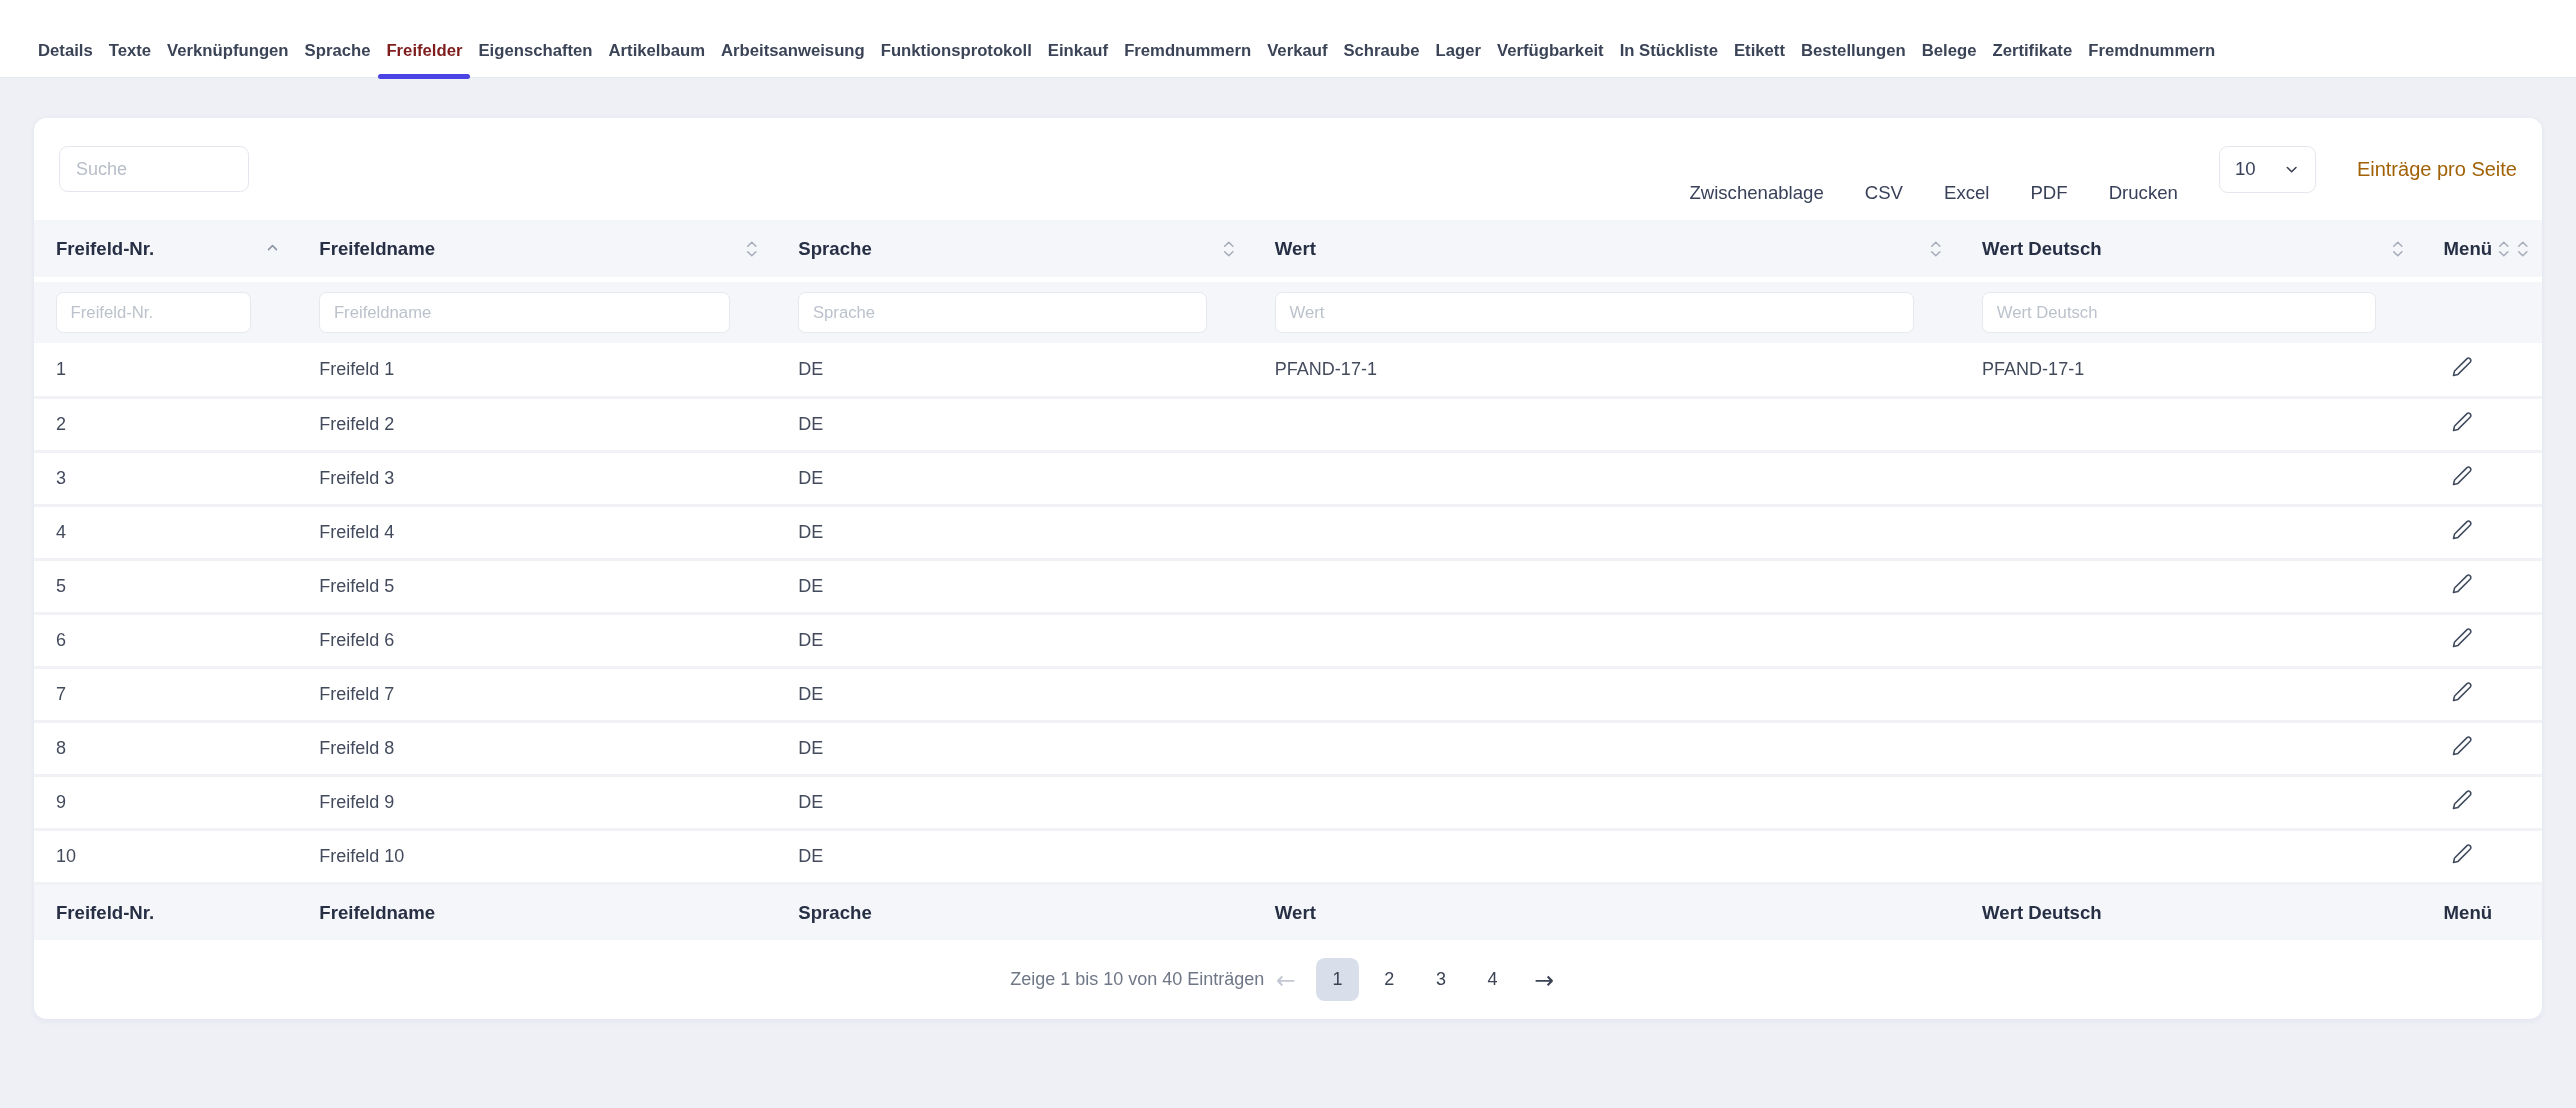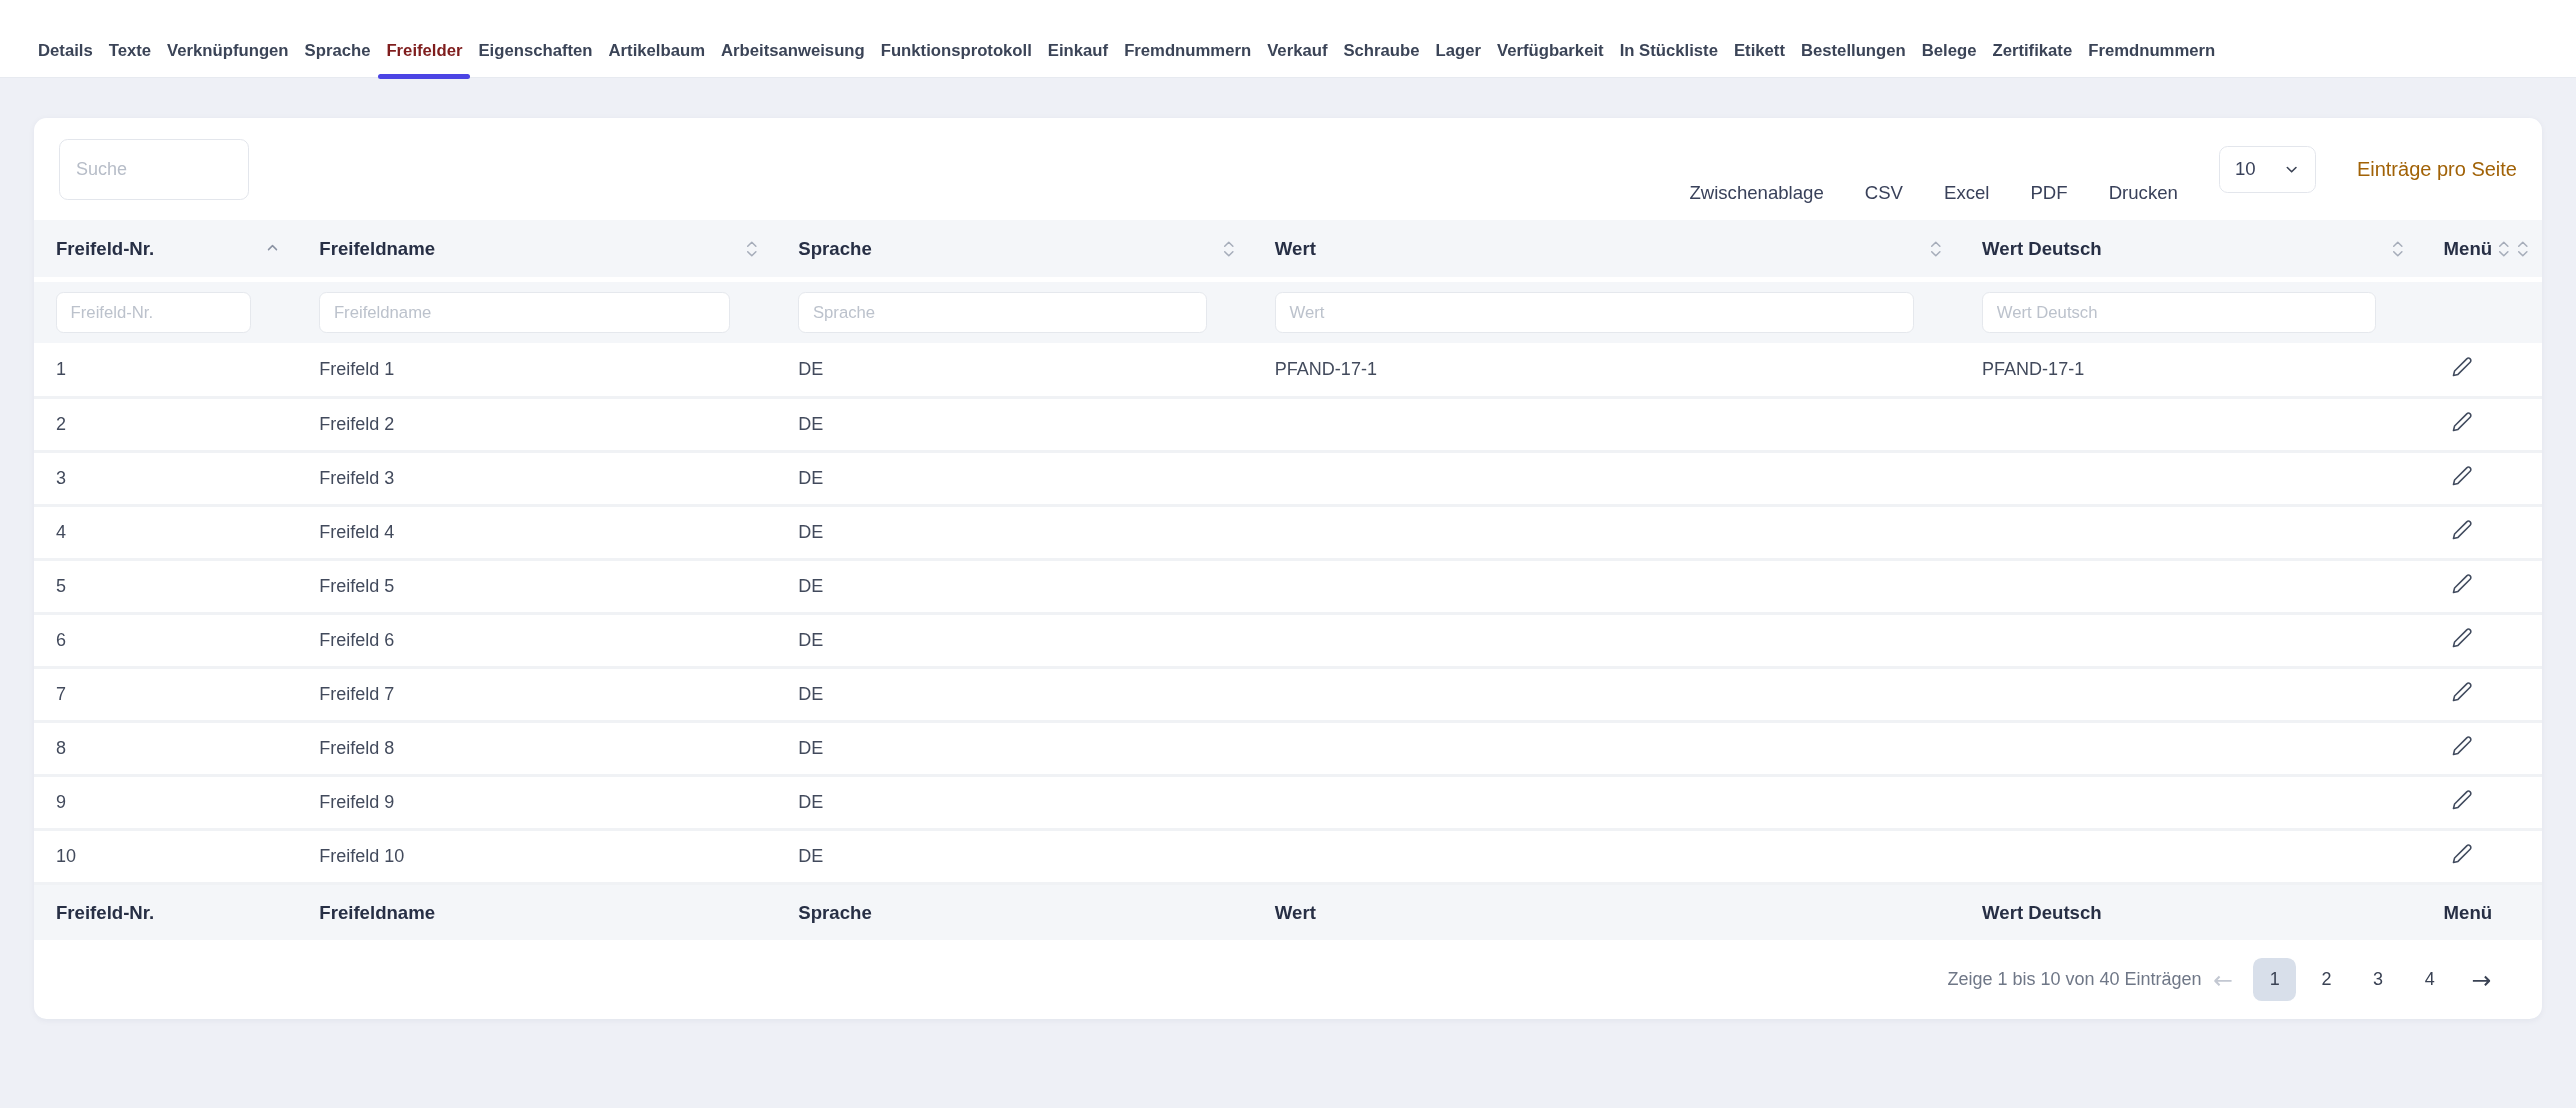--- a/index.html
+++ b/index.html
@@ -20,21 +20,21 @@
   .tab.active { color:#7f1d1d; }
   .tab.active::after { content:""; position:absolute; left:0; right:0; bottom:-1.9px;
                        height:5px; background:#4B44E4; border-radius:3.1px; }
 
   
   .main { padding:40px 34px 0; }
   .card { background:#fff; border-radius:12.4px; box-shadow:0 1.9px 6.2px rgba(25,35,70,.05); overflow:hidden; }
 
   
   .toolbar { display:flex; justify-content:space-between; align-items:center; padding:16px 25px; }
-  .search-input { width:190px; height:61px; border:1.2px solid #E3E6EC; border-radius:8.7px;
+  .search-input { width:190px; height:46px; border:1.2px solid #E3E6EC; border-radius:8.7px;
                   font-size:18px; padding:0 16px; color:#3A4254; outline:none;
                   font-family:"Liberation Sans", sans-serif; }
   .search-input::placeholder { color:#B7BDC8; }
   .toolbar-right { display:flex; align-items:center; gap:41px; }
   .tool-btn { font-size:18.6px; font-weight:500; color:#39415A; background:none; border:none;
               cursor:pointer; font-family:"Liberation Sans", sans-serif; white-space:nowrap; }
   .page-size-select { width:97px; height:47px; border:1.2px solid #E3E6EC; border-radius:8.7px;
                       display:flex; align-items:center; justify-content:space-between;
                       padding:0 15px; cursor:pointer; }
   .page-size-value { font-size:18.6px; color:#39415A; }
@@ -58,21 +58,21 @@
   .filter-input::placeholder { color:#BCC2CC; }
 
   tbody td { background:#fff; height:54px; border-bottom:3.1px solid #F0F2F5; font-size:18px;
              color:#424A5C; padding-left:22px; white-space:nowrap; overflow:hidden; }
   .edit-btn { background:none; border:none; cursor:pointer; display:inline-flex; align-items:center;
               padding:0; margin-left:7.4px; }
 
   tfoot th { height:57px; border-top:1.2px solid #E8EAEF; }
 
   
-  .pagination-bar { display:flex; justify-content:flex-end; align-items:center;
+  .pagination-bar { display:flex; justify-content:center; align-items:center;
                     height:79px; padding:0 39px; }
   .entries-summary { font-size:18px; color:#6F7787; }
   .pager { display:flex; align-items:center; gap:8.7px; }
   .pager-arrow { width:43px; height:43px; display:flex; align-items:center; justify-content:center;
                  font-size:23.5px; background:none; border:none; cursor:pointer;
                  font-family:"DejaVu Sans", sans-serif; }
   .pager-arrow.prev { color:#C3C8D2; }
   .pager-arrow.next { color:#3A4254; }
   .page-btn { width:43px; height:43px; border-radius:8.7px; display:flex; align-items:center;
               justify-content:center; font-size:18px; color:#3A4254; background:none; border:none;

